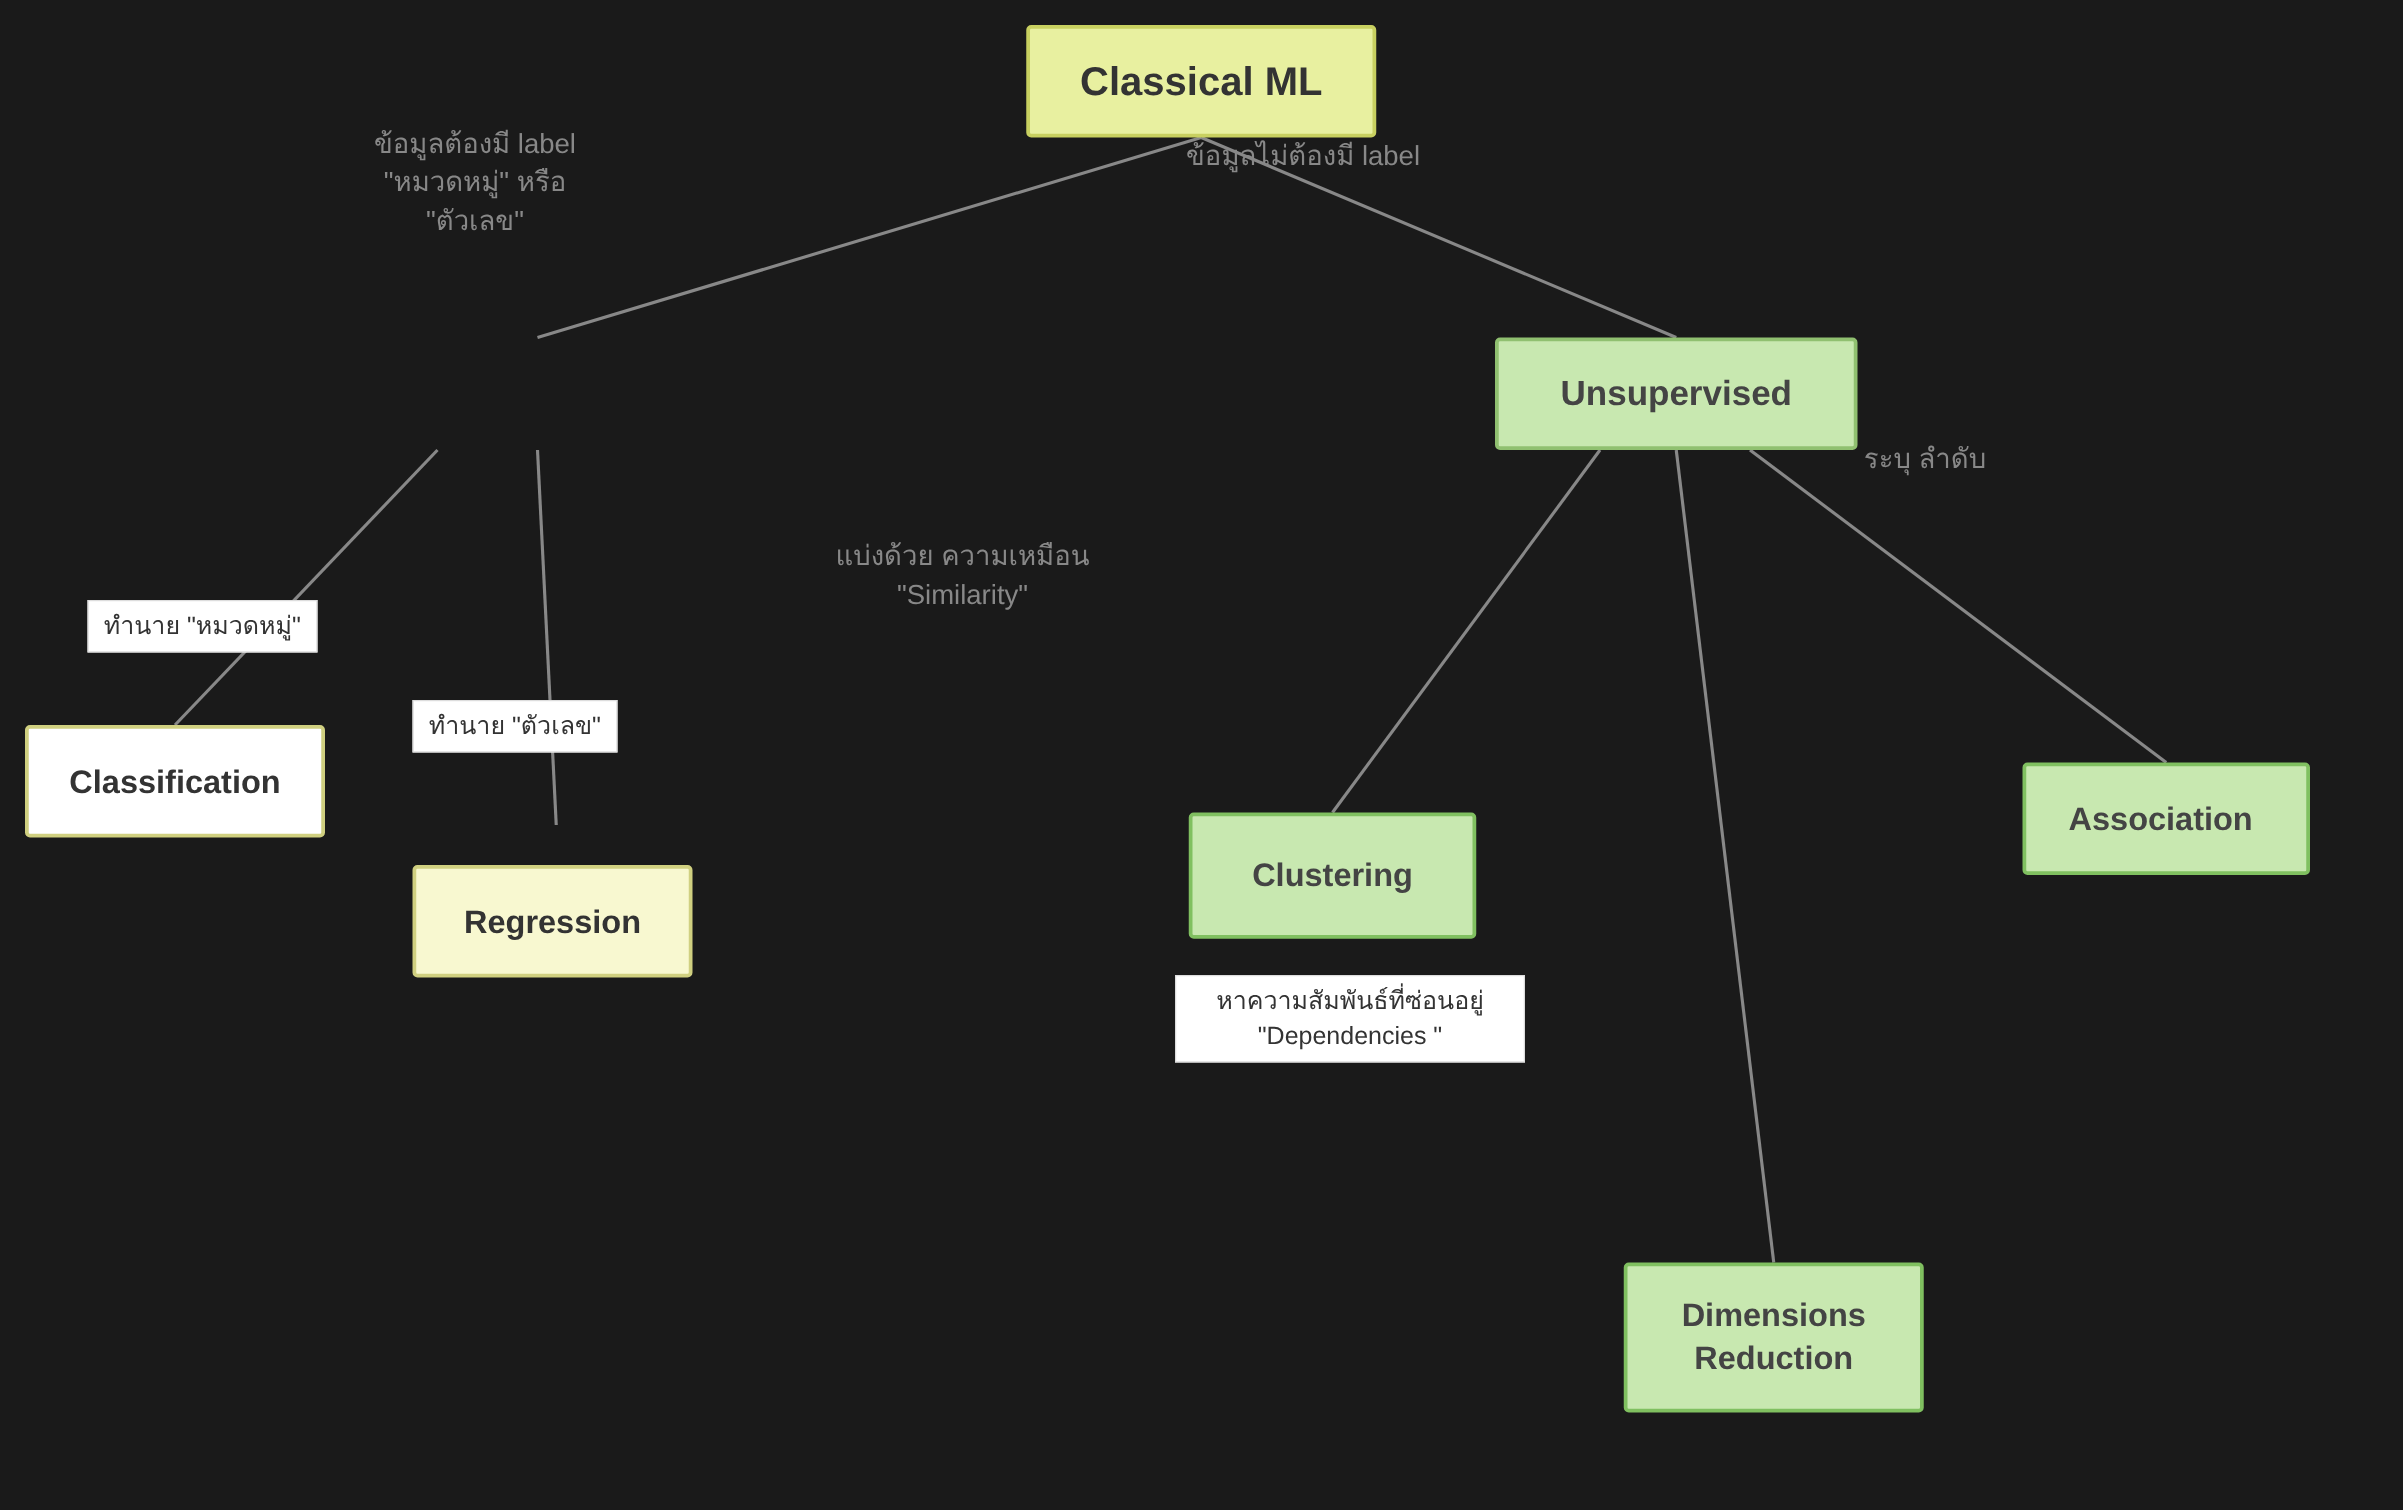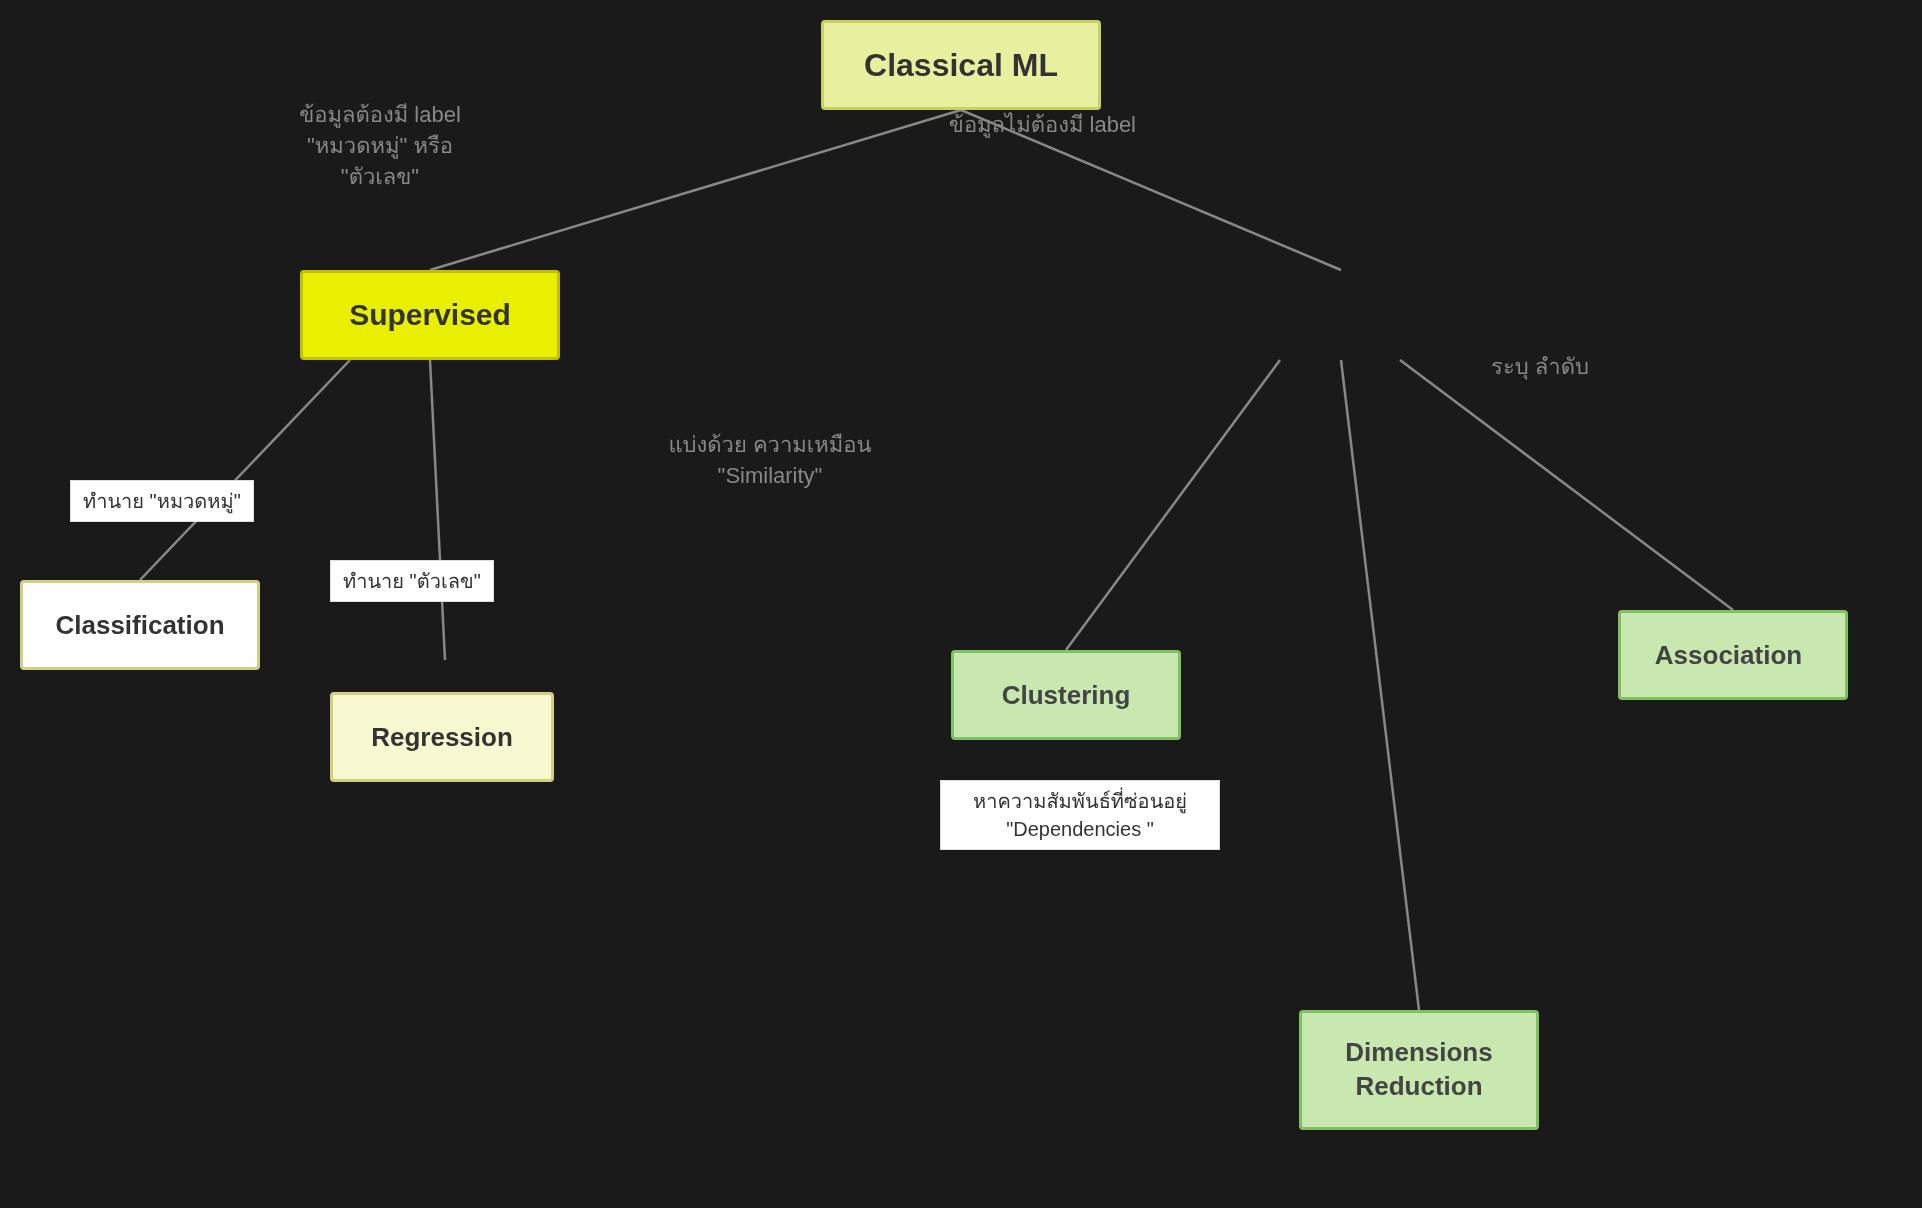--- a/index.html
+++ b/index.html
@@ -90,21 +90,21 @@
       left: 330px;
       top: 692px;
       font-size: 26px;
       color: #333;
     }
 
     .node-clustering {
       background: #c8e8b0;
       border: 3px solid #80c060;
       width: 230px;
-      height: 90px;
+      height: 101px;
       left: 951px;
       top: 650px;
       font-size: 26px;
       color: #444;
       align-items: center;
     }
 
     .node-association {
       background: #c8e8b0;
       border: 3px solid #80c060;
@@ -168,24 +168,24 @@
 
     <line x1="1400" y1="360" x2="1733" y2="610" stroke="#888" stroke-width="2.5"></line>
 
     <line x1="1341" y1="360" x2="1419" y2="1010" stroke="#888" stroke-width="2.5"></line>
   </svg>
 
   <div class="node node-classical">
     <span>Classical ML</span>
   </div>
 
-  <div class="node node-supervised">
-    <span>Supervised</span>
-  </div>
-
+
+  <div class="node node-unsupervised">
+    <span>Unsupervised</span>
+  </div>
 
   <div class="node node-classification">
     <span>Classification</span>
   </div>
 
   <div class="node node-regression">
     <span>Regression</span>
   </div>
 
   <div class="node node-clustering">

